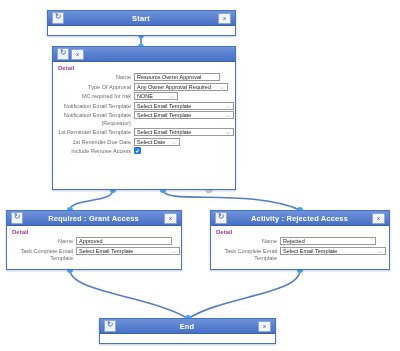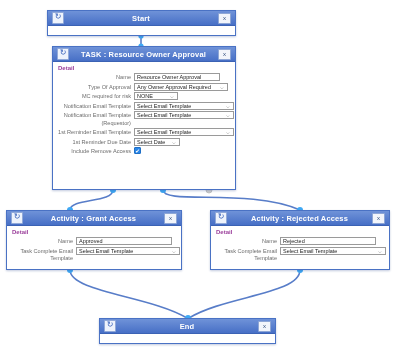--- a/index.html
+++ b/index.html
@@ -80,21 +80,20 @@
       <span class="tb-icon"></span>
       <span class="tb-title">Start</span>
       <span class="tb-close">x</span>
     </div>
     <div class="body empty-body"></div>
   </div>
 
   <div class="node" id="task">
     <div class="titlebar">
       <span class="tb-icon"></span>
-      <span class="tb-title">TASK : Resource Owner Approval</span>
       <span class="tb-close">x</span>
     </div>
     <div class="body">
       <div class="detail">Detail</div>
 
       <div class="row">
         <div class="lbl" style="flex-basis:74px">Name</div>
         <div class="ctl">
             <div class="inp" style="width:86px">Resource Owner Approval</div>
           </div>
@@ -165,21 +164,21 @@
         <div class="ctl">
             <div class="cbx">✔</div>
           </div>
       </div>
     </div>
   </div>
 
   <div class="node" id="grant">
     <div class="titlebar">
       <span class="tb-icon"></span>
-      <span class="tb-title">Activity : Grant Access</span>
+      <span class="tb-title">Required : Grant Access</span>
       <span class="tb-close">x</span>
     </div>
     <div class="body">
       <div class="detail">Detail</div>
       <div class="row">
         <div class="lbl" style="flex-basis:62px">Name</div>
         <div class="ctl">
             <div class="inp" style="width:96px">Approved</div>
           </div>
       </div>

